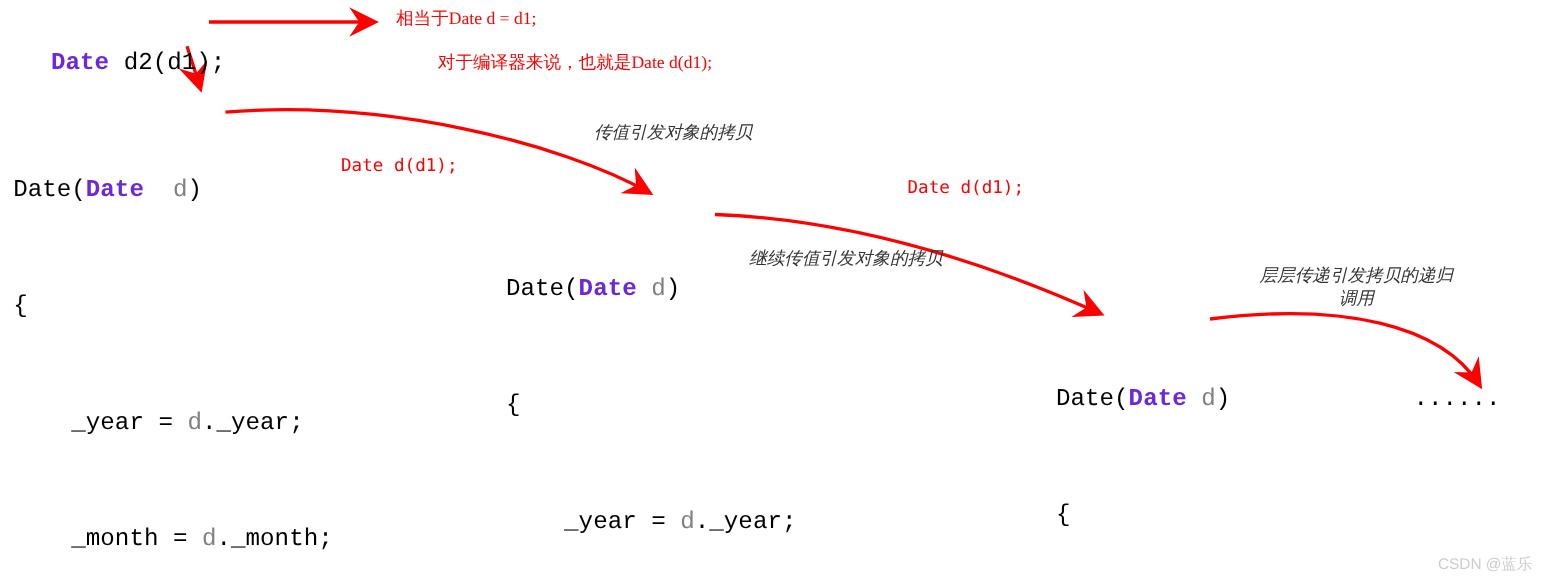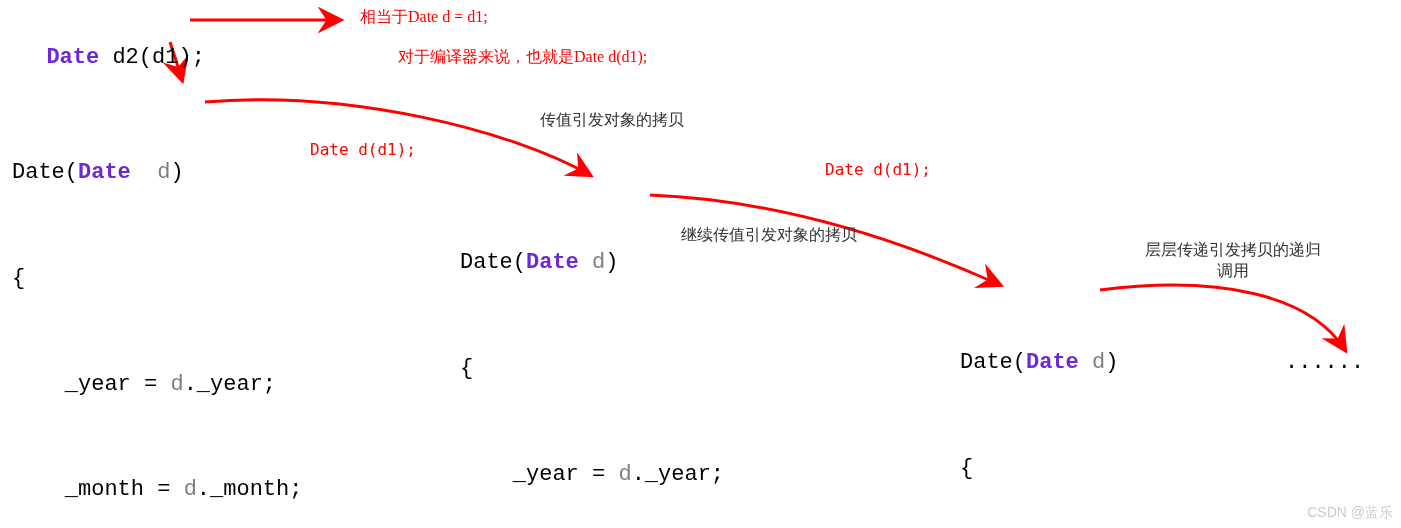--- a/index.html
+++ b/index.html
@@ -10,21 +10,21 @@
     background: #ffffff;
     font-family: "Consolas", "Courier New", monospace;
     position: relative;
     overflow: hidden;
   }
   .abs { position: absolute; white-space: pre; }
   .code { font-size: 22px; color: #000000; line-height: 1.6; }
   .type { color: #6d28d9; font-weight: bold; }
   .param { color: #808080; }
   .ann-red { color: #ff0000; font-family: "SimSun", "宋体", serif; font-size: 16px; }
-  .ann-sm  { color: #333333; font-family: "SimSun", "宋体", serif; font-size: 16px; }
+  .ann-sm  { color: #333333; font-family: "SimSun", "宋体", serif; font-size: 16px; font-style: italic; }
   .watermark {
     position: absolute;
     right: 8px;
     bottom: 6px;
     font-family: "Microsoft YaHei", sans-serif;
     font-size: 14px;
     color: #cccccc;
     margin-top: 44px;
   }
   svg.arrows {

